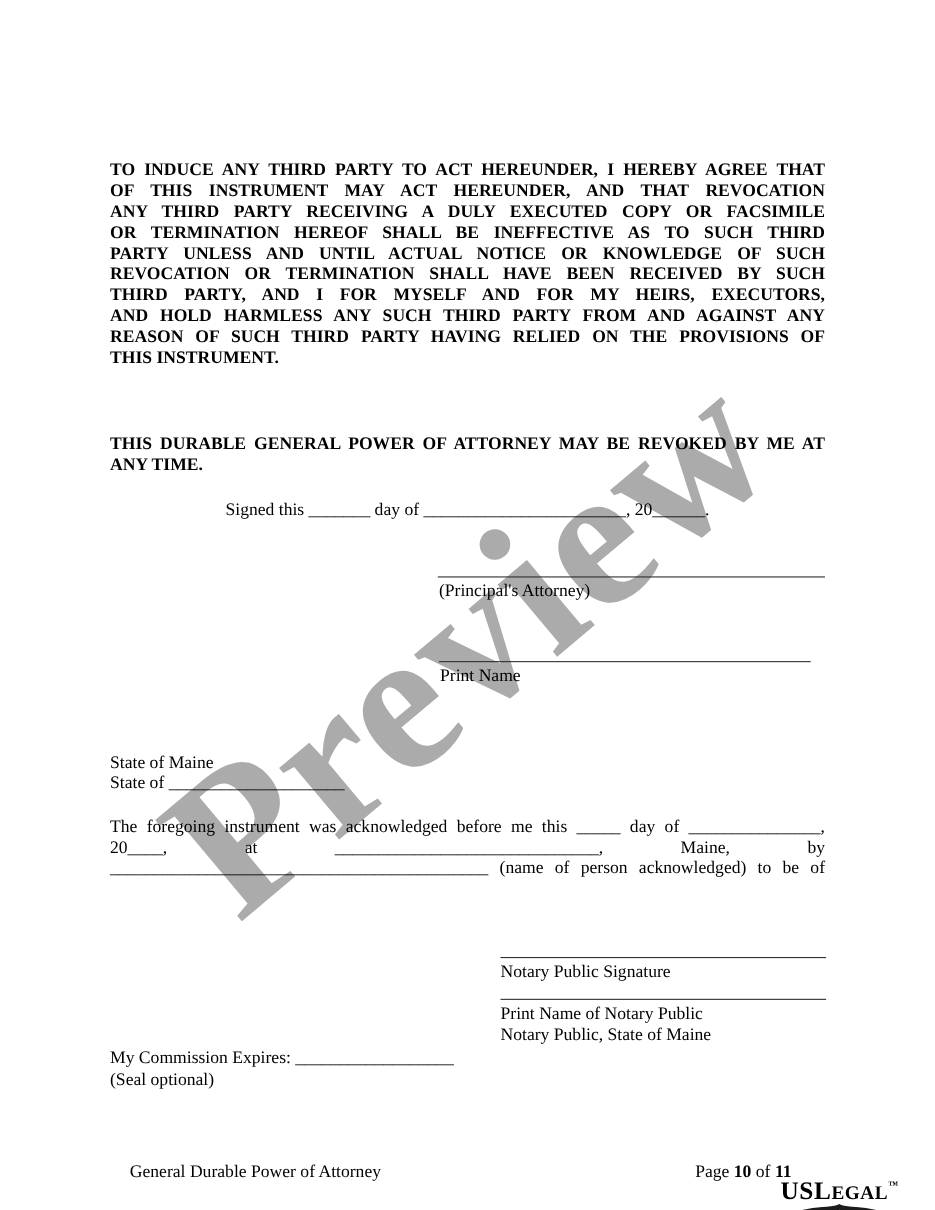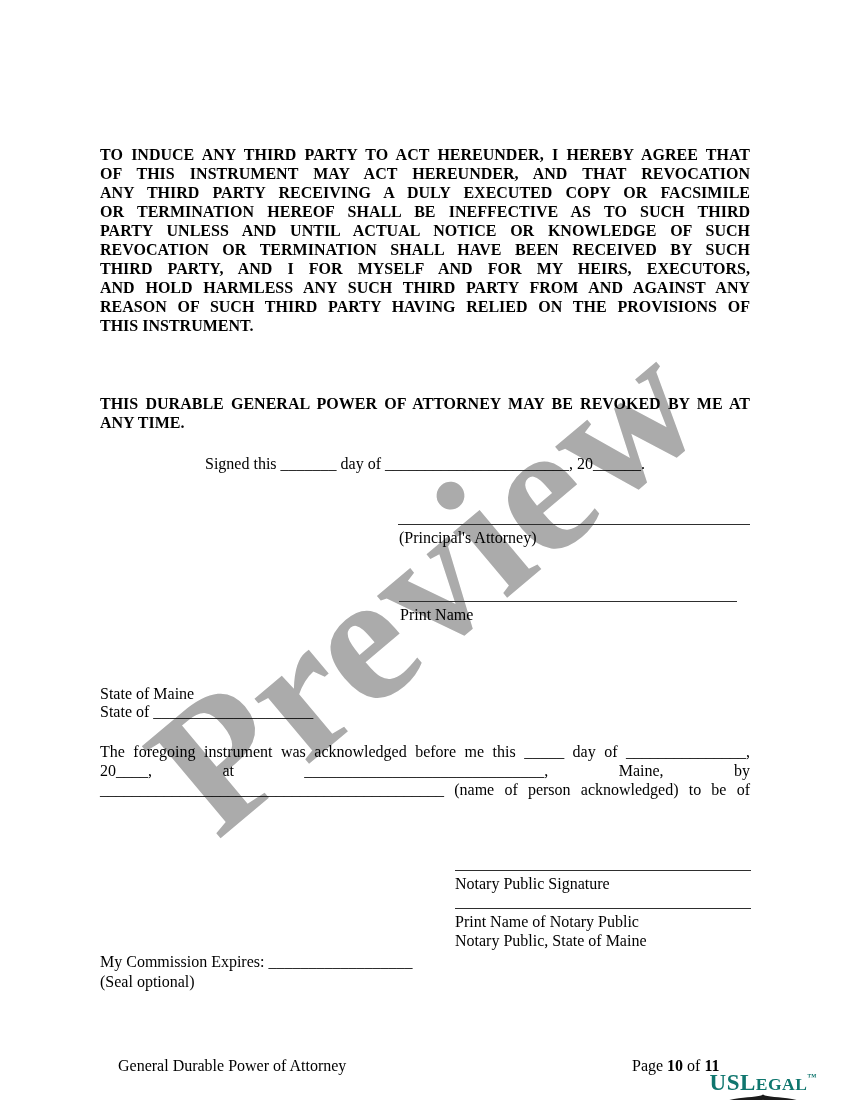--- a/index.html
+++ b/index.html
@@ -18,21 +18,21 @@
   .content { position:absolute; left:0; top:0; width:850px; height:1100px; z-index:1;margin-top:44px; }
   .abs { position:absolute; }
   .para { width:650px; }
   .bold { font-weight:bold; }
   .jline { text-align:justify; text-align-last:justify; }
   .jline.jlast { text-align-last:left; }
   .rule { height:0; border-top:1.5px solid #2e2e2e; }
   .footer-text { font-size:16px; }
   .pgnum { font-weight:bold; }
   .logo { width:110px; text-align:center; line-height:normal; }
-  .wordmark { color:#0f766e; font-weight:bold; white-space:nowrap; letter-spacing:.5px;font-family:Liberation Serif, serif; }
+  .wordmark { color:#000000; font-weight:bold; white-space:nowrap; letter-spacing:.5px;font-family:Liberation Serif, serif; }
   .wm-lead { font-size:23px; }
   .wm-tail { font-size:17.5px; }
   .wm-tm { font-size:9px; vertical-align:10px; letter-spacing:0; }
   .eagle { margin-top:-2px; }
   .site {
     font-family:"Liberation Sans","DejaVu Sans",sans-serif;
     font-size:7px; font-weight:bold; letter-spacing:1.2px;
     color:#b5302c; margin-top:0px; white-space:nowrap;
   }
 </style>

